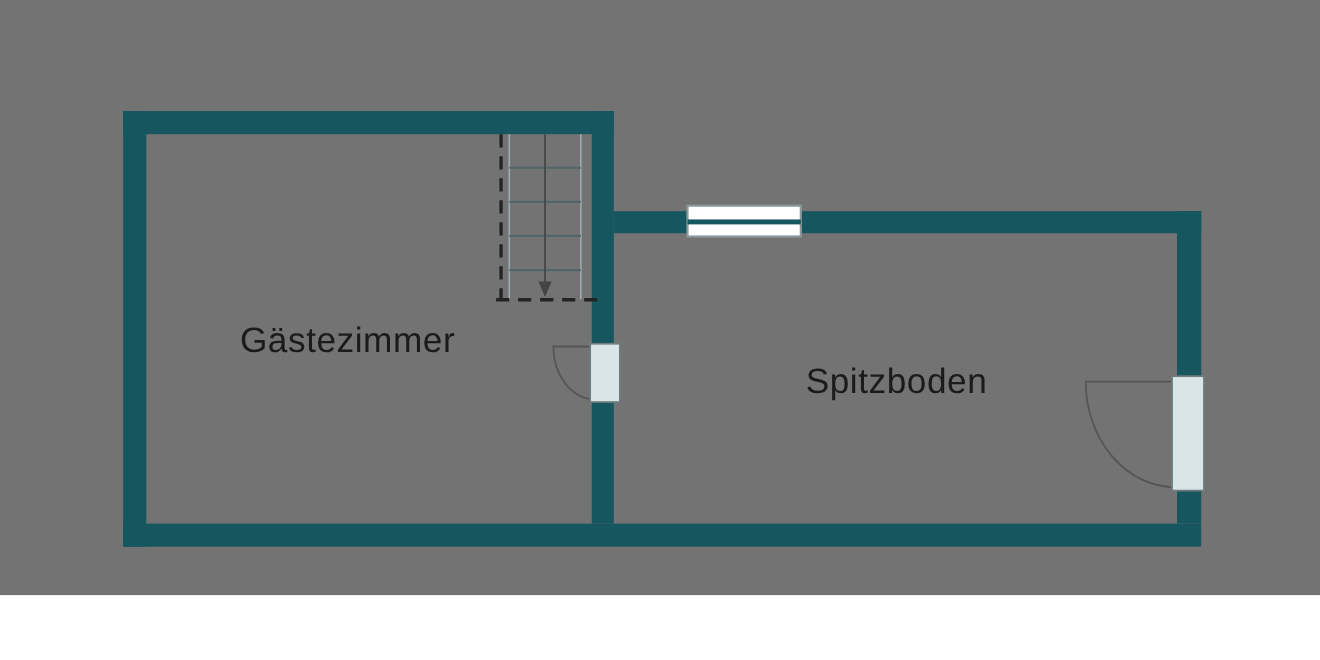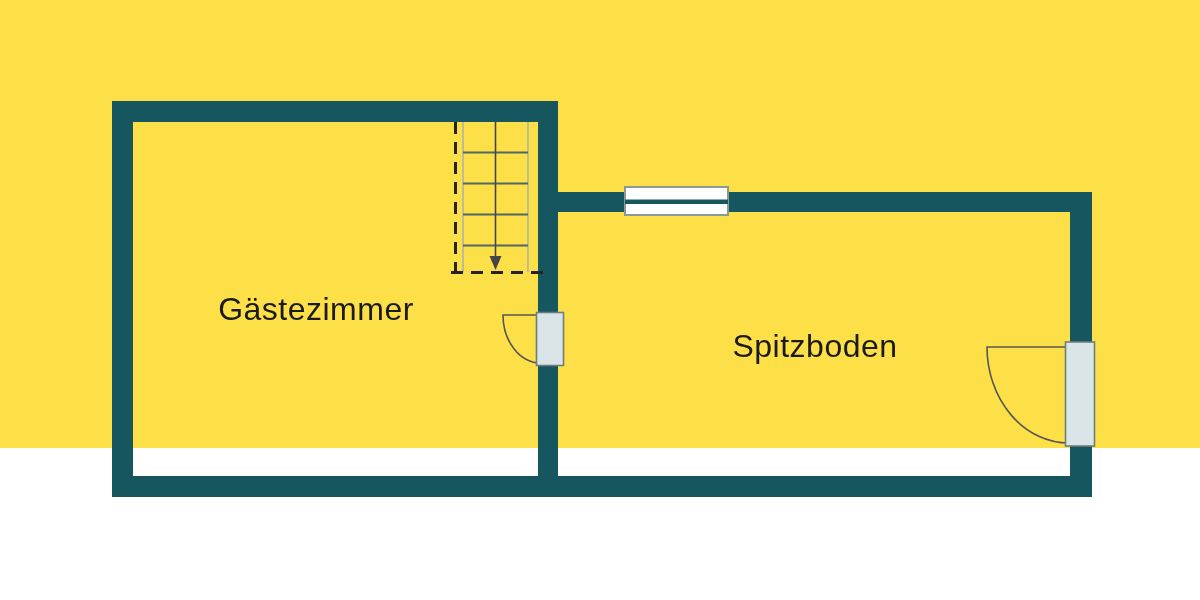--- a/index.html
+++ b/index.html
@@ -7,22 +7,22 @@
     padding: 0;
     background: #ffffff;
     width: 1200px;
     height: 600px;
     overflow: hidden;
     font-family: "Liberation Sans", sans-serif;
   }
   .plan-wrap {
     position: relative;
     width: 1200px;
-    height: 448px;
-    background: #fde047;
+    height: 541px;
+    background: #737373;
   }
   svg { display: block; }
 
   
   .stair-box-line   { stroke: #9fb0b2; stroke-width: 1.4; }
   .stair-step       { stroke: #51666a; stroke-width: 2; }
   .stair-dash       { stroke: #232323; stroke-width: 3; stroke-dasharray: 12 8; fill: none; }
   .stair-walkline   { stroke: #454545; stroke-width: 1.6; }
   .stair-arrowhead  { fill: #454545; stroke: none; }
   .swing-arc        { stroke: #555555; stroke-width: 1.6; fill: none; }

